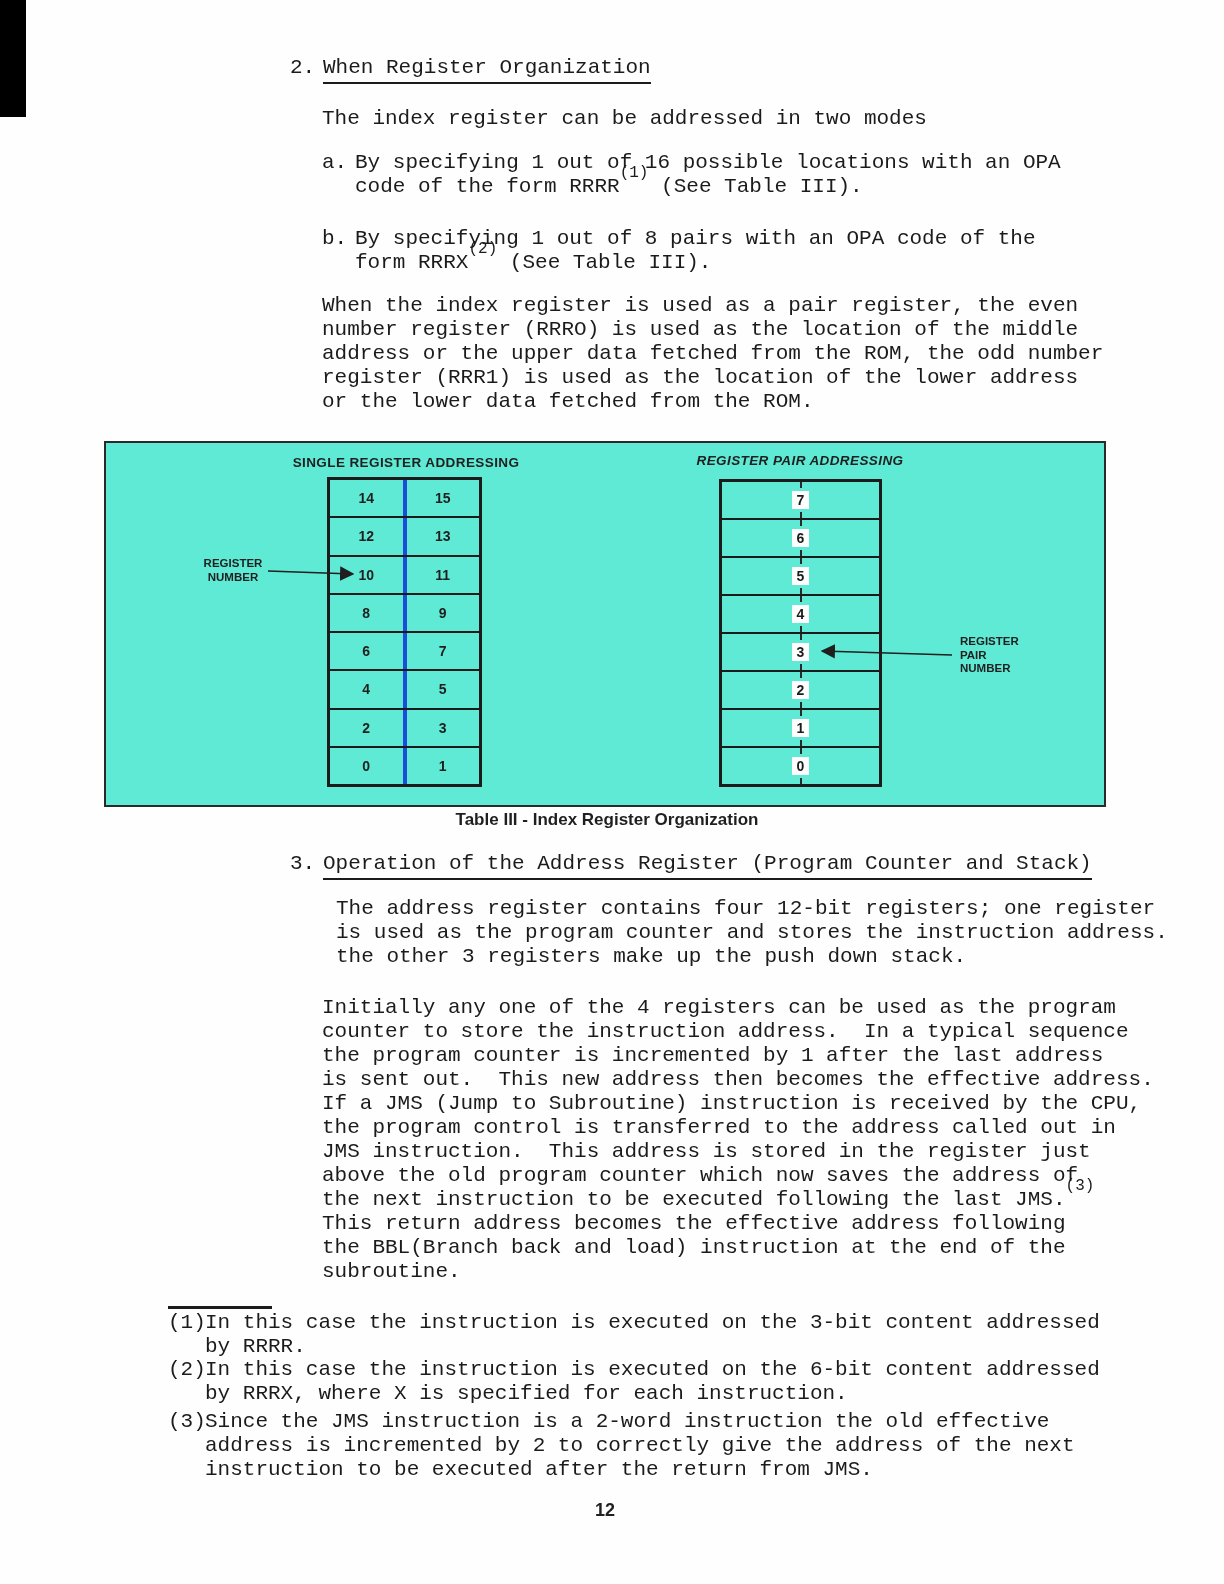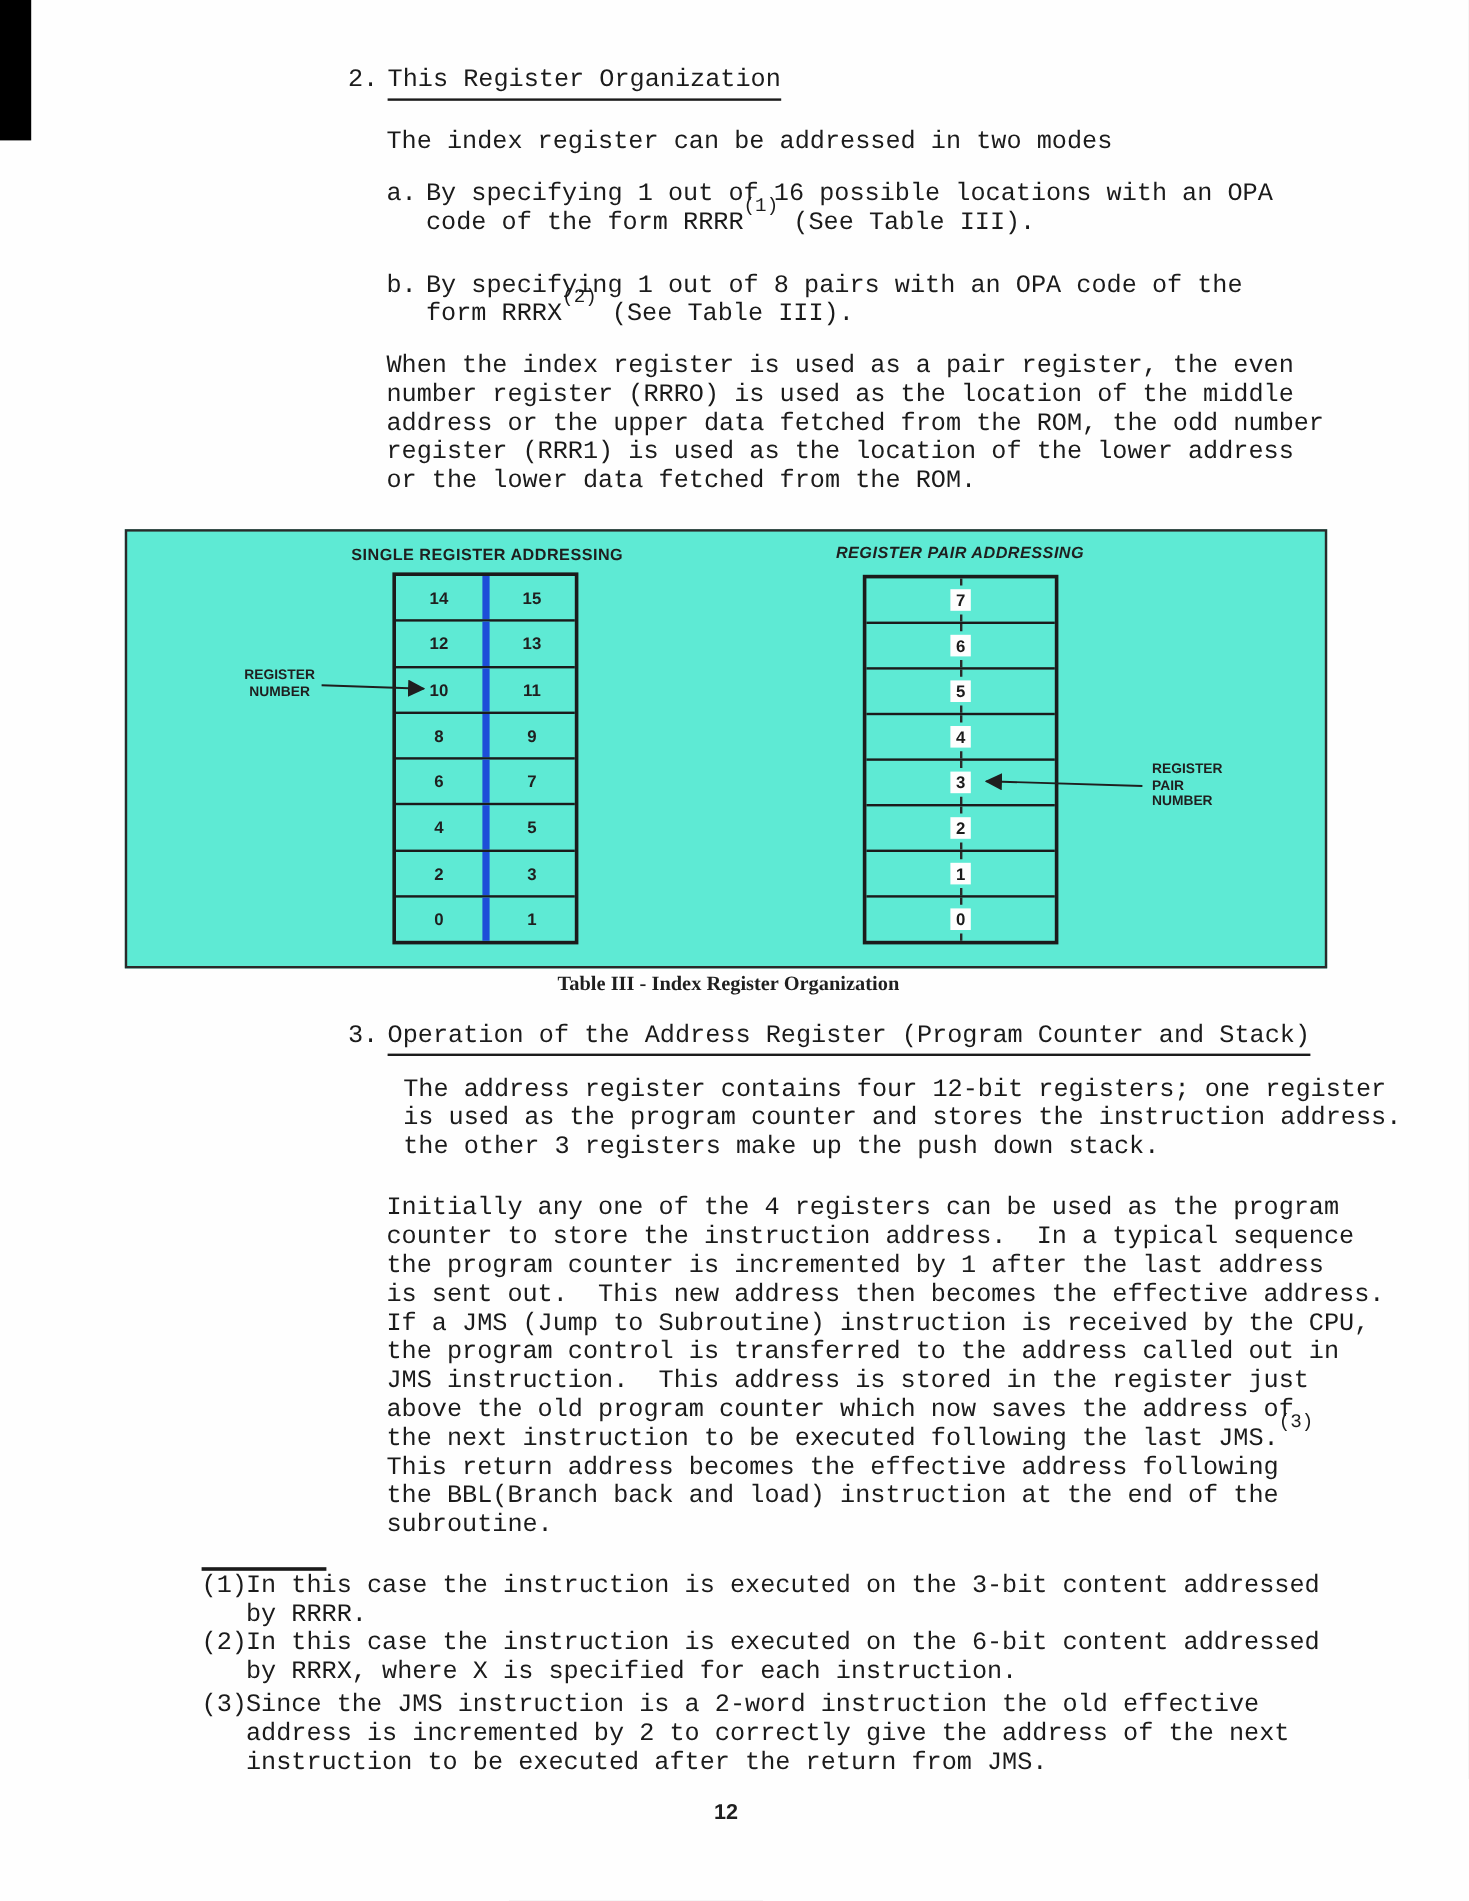--- a/index.html
+++ b/index.html
@@ -17,44 +17,44 @@
   .sec-num{width:33px;flex:0 0 auto;}
   .sec-title{border-bottom:2px solid #1b1b1b;padding-bottom:2px;}
   .scan-bar{left:0;top:0;width:26px;height:117px;background:#000;}
   
   .fig-frame{left:104px;top:441px;width:998px;height:362px;border:2px solid #2a2a2a;background:#5eead4;}
   .fig-title{font-size:13.5px;letter-spacing:.4px;text-align:center;}
   .stable{position:absolute;left:221px;top:34px;width:155px;height:310px;border:3px solid #1b1b1b;box-sizing:border-box;display:flex;flex-direction:column;}
   .srow{flex:1;display:flex;border-top:2px solid #1b1b1b;}
   .srow:first-child{border-top:none;}
   .scell{flex:1;display:flex;align-items:center;justify-content:center;font-size:14px;}
-  .scell.first{border-right:6px solid #1d4ed8;}
+  .scell.first{border-right:4px solid #1d4ed8;}
   .ptable{position:absolute;left:613px;top:36px;width:163px;height:308px;border:3px solid #1b1b1b;box-sizing:border-box;display:flex;flex-direction:column;}
   .prow{flex:1;position:relative;border-top:2px solid #1b1b1b;display:flex;align-items:center;justify-content:center;}
   .prow:first-child{border-top:none;}
   .prow::before{content:"";position:absolute;left:50%;top:0;bottom:0;width:0;border-left:2px dashed #2a2a2a;margin-left:-1px;}
   .pnum{position:relative;background:#fefefe;padding:1px 5px;font-size:14px;z-index:1;
         font-family:"Liberation Sans","DejaVu Sans",sans-serif;font-weight:bold;}
   .fig-label{font-size:11.5px;line-height:13.5px;}
-  .caption{left:0;top:810px;width:1214px;text-align:center;font-size:17px;font-family:Liberation Serif, serif;}
+  .caption{left:0;top:810px;width:1214px;text-align:center;font-size:17px;}
   .fn-row{display:flex;}
   .fn-marker{width:37px;flex:0 0 auto;}
   .fn-rule{left:168px;top:1306px;width:104px;height:3px;background:#1b1b1b;}
   .pageno{left:0;top:1500px;width:1210px;text-align:center;font-size:18px;}
 </style>
 </head>
 <body>
 
 <div class="page">
 
   <div class="abs scan-bar"></div>
 
   <div class="abs mono sec-head" style="left:290px;top:56px;">
     <span class="sec-num">2.</span>
-    <span class="sec-title">This Register Organization</span>
+    <span class="sec-title">When Register Organization</span>
   </div>
 
   <div class="abs mono" style="left:322px;top:107px;">The index register can be addressed in two modes</div>
 
   <div class="abs mono sec-head" style="left:322px;top:151px;">
     <span class="sec-num">a.</span>
     <span class="pre"><span>By specifying 1 out of 16 possible locations with an OPA
 code of the form RRRR</span><sup class="fnref">(1)</sup><span> (See Table III).</span></span>
   </div>
 

